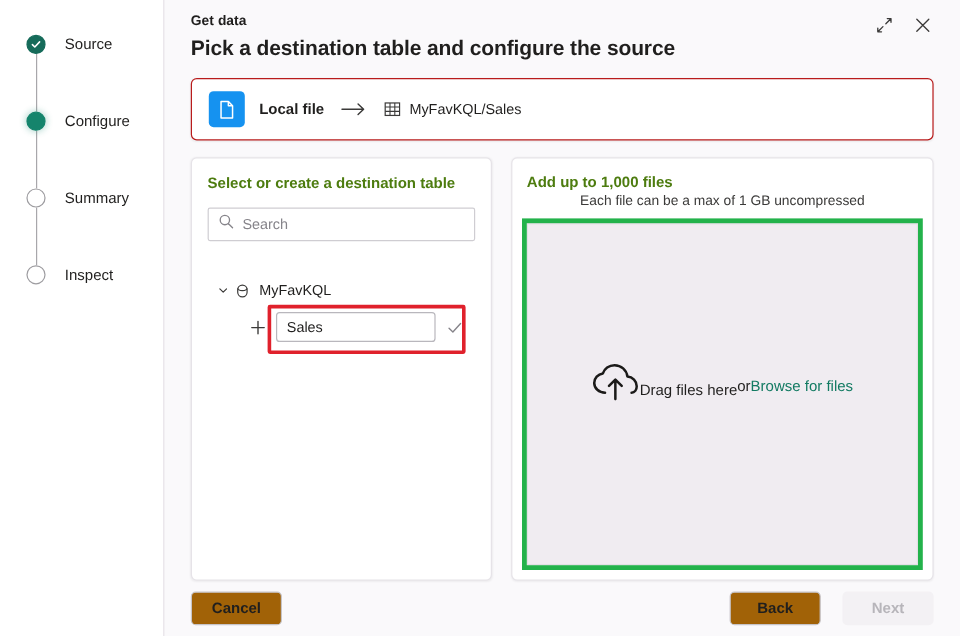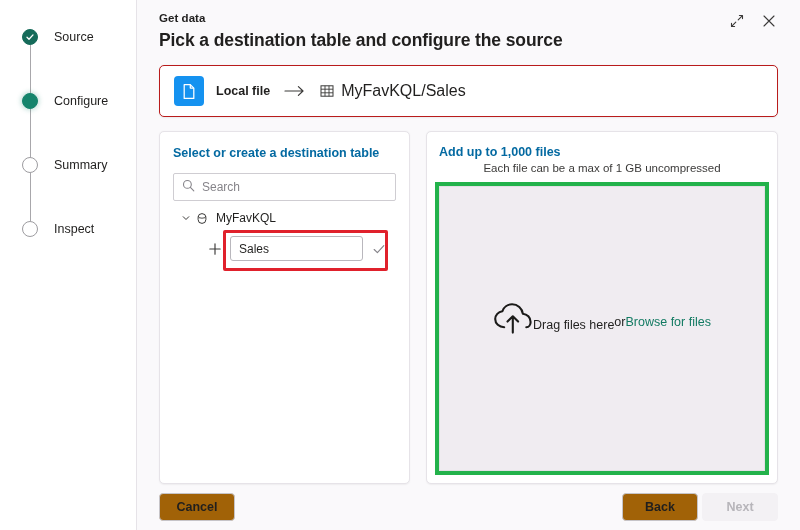--- a/index.html
+++ b/index.html
@@ -166,21 +166,21 @@
     font-weight: 700;
     color: #201f1e;
   }
   .arrow-ico {
     margin: 0 14px;
     display: flex;
     align-items: center;
   }
   .dest-label {
     margin-left: 7px;
-    font-size: 16px;
+    font-size: 12px;
     color: #201f1e;
   }
   .table-ico {
     display: flex;
     align-items: center;
   }
 
   
   .body-row {
     display: flex;
@@ -204,21 +204,21 @@
   }
   .panel-right {
     flex: 1 1 auto;
     padding: 13px 12px 12px 12px;
     display: flex;
     flex-direction: column;
   }
   .panel-title {
     font-size: 12.5px;
     font-weight: 700;
-    color: #0369a1;
+    color: #4d7c0f;
   }
   .panel-sub {
     font-size: 11.5px;
     color: #3b3a39;
     margin-top: 3px;
     text-align: center;
   }
 
   
   .search-box {
@@ -232,21 +232,21 @@
     box-sizing: border-box;
     background: #fff;
   }
   .search-ph {
     margin-left: 7px;
     font-size: 12px;
     color: #86848a;
   }
 
   
-  .tree { margin-top: 6px; }
+  .tree { margin-top: 30px; }
   .tree-row {
     display: flex;
     align-items: center;
     height: 22px;
     padding-left: 6px;
   }
   .chev { width: 14px; display: flex; align-items: center; justify-content: center; }
   .db-ico { margin-left: 3px; display: flex; align-items: center; }
   .tree-label {
     margin-left: 8px;
@@ -375,21 +375,21 @@
     font-weight: 600;
   }
   .btn-disabled {
     background: #f3f1f4;
     border: 1px solid #f3f1f4;
     color: #b7b5ba;
     font-weight: 600;
     cursor: default;
   }
   .spacer { flex: 1 1 auto; }
-  .right-btns { display: flex; gap: 4px; }
+  .right-btns { display: flex; gap: 18px; }
 </style>
 </head>
 <body>
 
 <div class="app">
 
   <div class="rail">
     <div class="steps">
       <div class="connector c1"></div>
       <div class="connector c2"></div>

